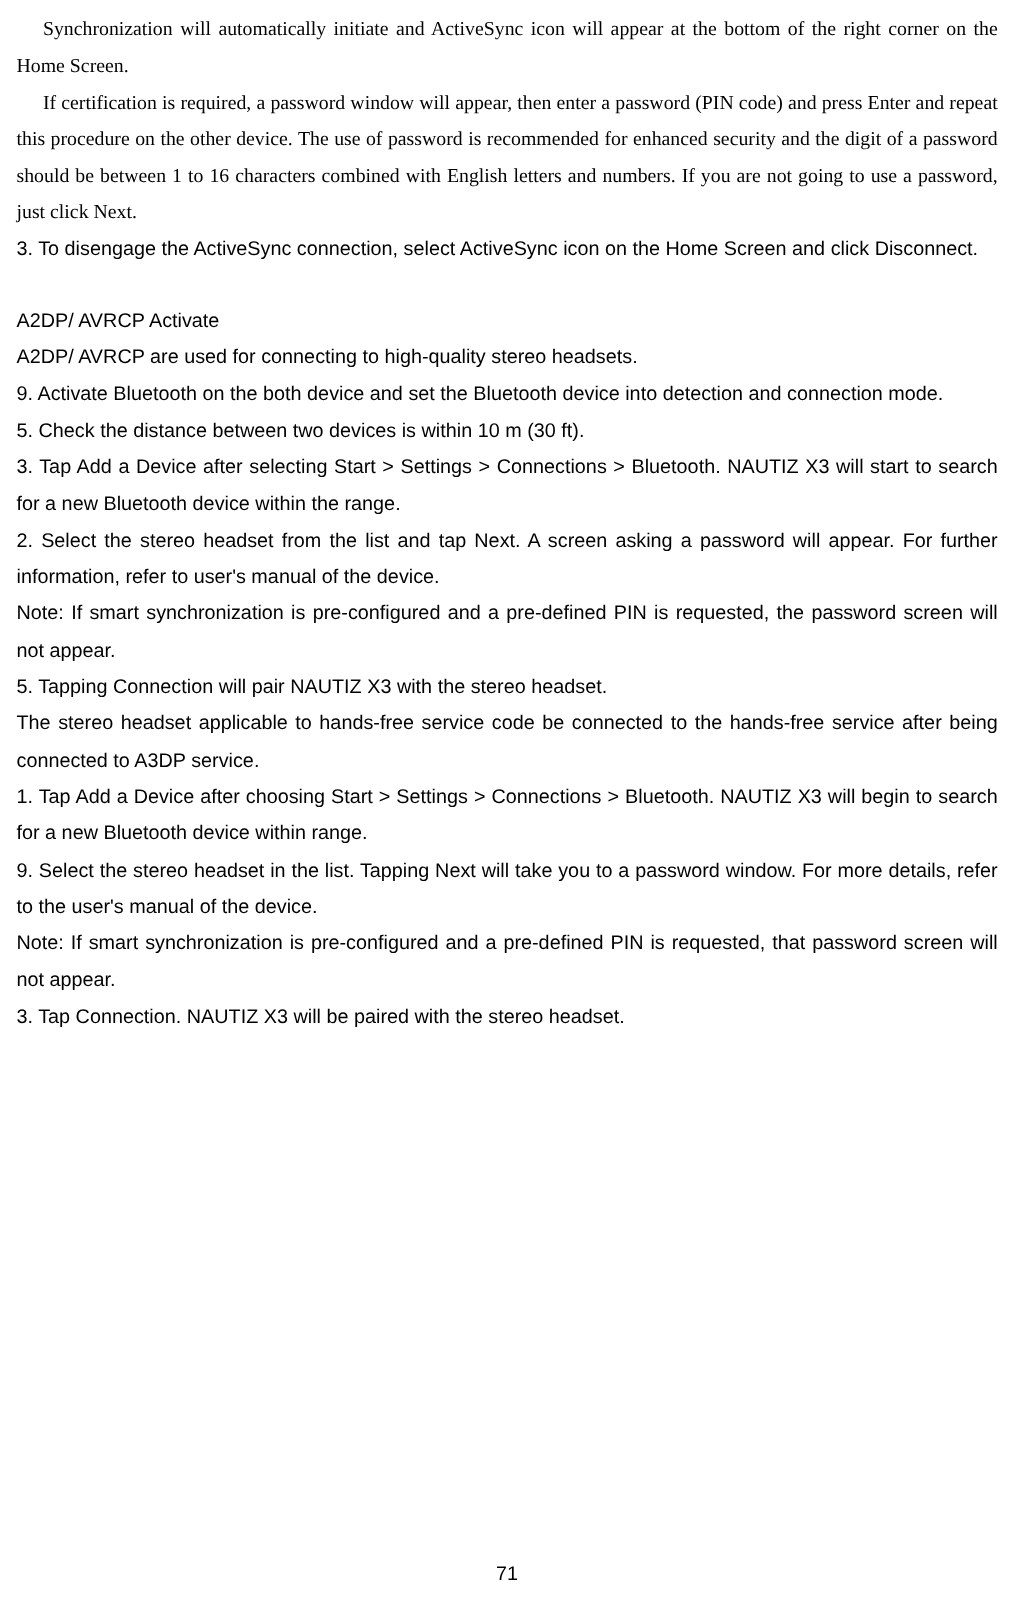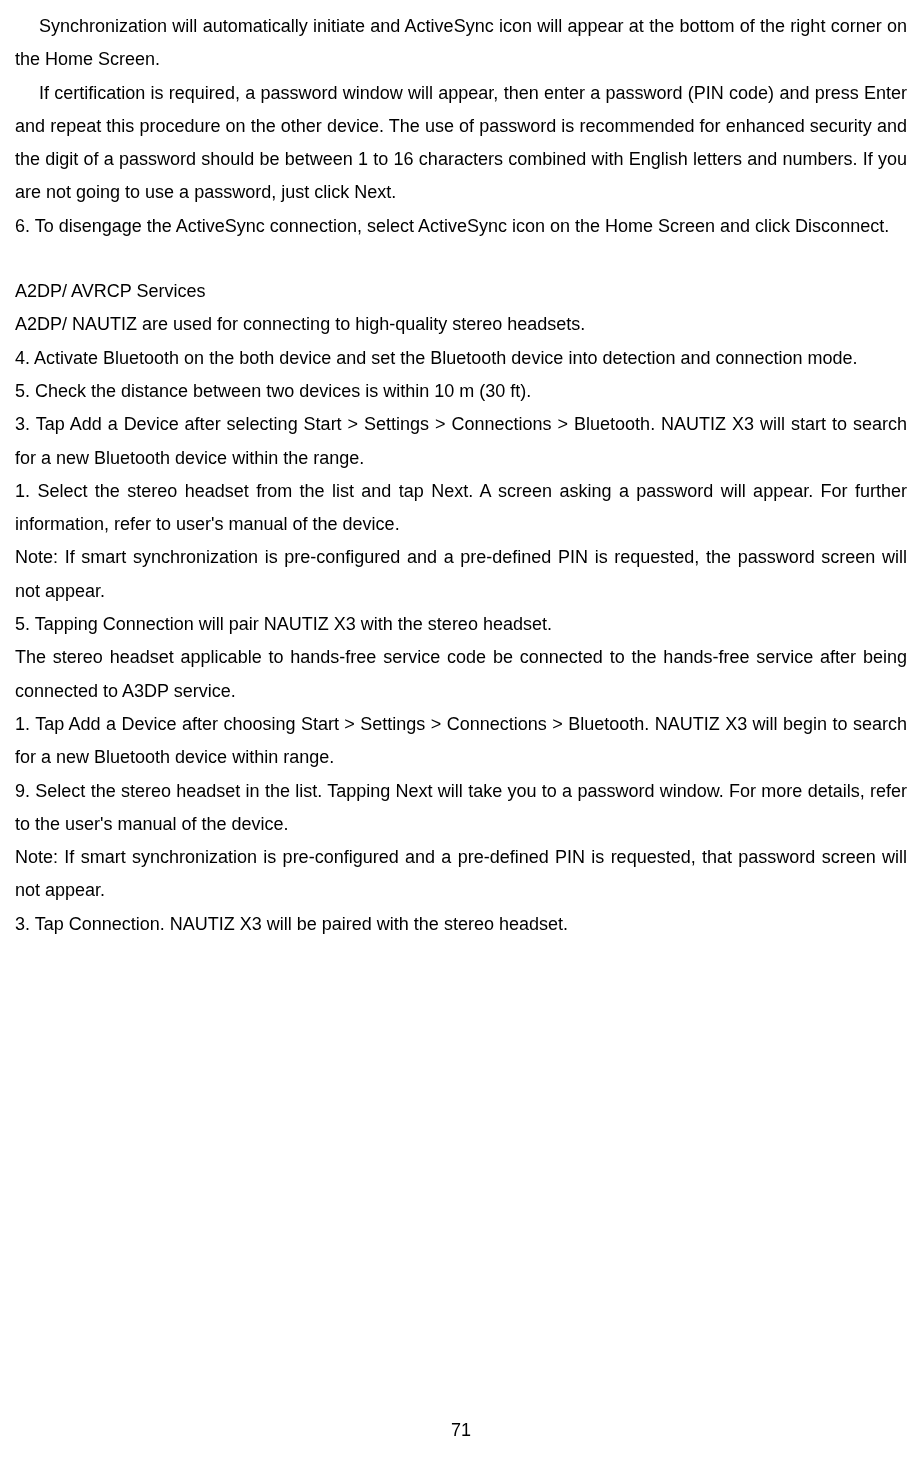--- a/index.html
+++ b/index.html
@@ -17,48 +17,49 @@
       min-height: 1457px;
       padding: 10px 15px 20px 15px;
       position: relative;
       text-align: justify;
     }
     .para {
       margin: 0;
     }
     .indent {
       text-indent: 24px;
+      font-family: Liberation Serif, serif;
     }
     .spacer {
       height: 32px;
     }
     .page-number {
       position: absolute;
       bottom: 10px;
       left: 0;
       right: 0;
       text-align: center;
       font-size: 18px;
     }
   </style>
 </head>
 <body>
 
 <p class="para indent">Synchronization will automatically initiate and ActiveSync icon will appear at the bottom of the right corner on the Home Screen.</p>
 <p class="para indent">If certification is required, a password window will appear, then enter a password (PIN code) and press Enter and repeat this procedure on the other device. The use of password is recommended for enhanced security and the digit of a password should be between 1 to 16 characters combined with English letters and numbers. If you are not going to use a password, just click Next.</p>
-<p class="para">6. To disengage the ActiveSync connection, select ActiveSync icon on the Home Screen and click Disconnect.</p>
+<p class="para">3. To disengage the ActiveSync connection, select ActiveSync icon on the Home Screen and click Disconnect.</p>
 
 <div class="spacer"></div>
 
-<p class="para">A2DP/ AVRCP Services</p>
-<p class="para">A2DP/ NAUTIZ are used for connecting to high-quality stereo headsets.</p>
-<p class="para">4. Activate Bluetooth on the both device and set the Bluetooth device into detection and connection mode.</p>
+<p class="para">A2DP/ AVRCP Activate</p>
+<p class="para">A2DP/ AVRCP are used for connecting to high-quality stereo headsets.</p>
+<p class="para">9. Activate Bluetooth on the both device and set the Bluetooth device into detection and connection mode.</p>
 <p class="para">5. Check the distance between two devices is within 10 m (30 ft).</p>
 <p class="para">3. Tap Add a Device after selecting Start &gt; Settings &gt; Connections &gt; Bluetooth. NAUTIZ X3 will start to search for a new Bluetooth device within the range.</p>
-<p class="para">1. Select the stereo headset from the list and tap Next. A screen asking a password will appear. For further information, refer to user's manual of the device.</p>
+<p class="para">2. Select the stereo headset from the list and tap Next. A screen asking a password will appear. For further information, refer to user's manual of the device.</p>
 <p class="para">Note: If smart synchronization is pre-configured and a pre-defined PIN is requested, the password screen will not appear.</p>
 <p class="para">5. Tapping Connection will pair NAUTIZ X3 with the stereo headset.</p>
 <p class="para">The stereo headset applicable to hands-free service code be connected to the hands-free service after being connected to A3DP service.</p>
 <p class="para">1. Tap Add a Device after choosing Start &gt; Settings &gt; Connections &gt; Bluetooth. NAUTIZ X3 will begin to search for a new Bluetooth device within range.</p>
 <p class="para">9. Select the stereo headset in the list. Tapping Next will take you to a password window. For more details, refer to the user's manual of the device.</p>
 <p class="para">Note: If smart synchronization is pre-configured and a pre-defined PIN is requested, that password screen will not appear.</p>
 <p class="para">3. Tap Connection. NAUTIZ X3 will be paired with the stereo headset.</p>
 
 <div class="page-number">71</div>
 

